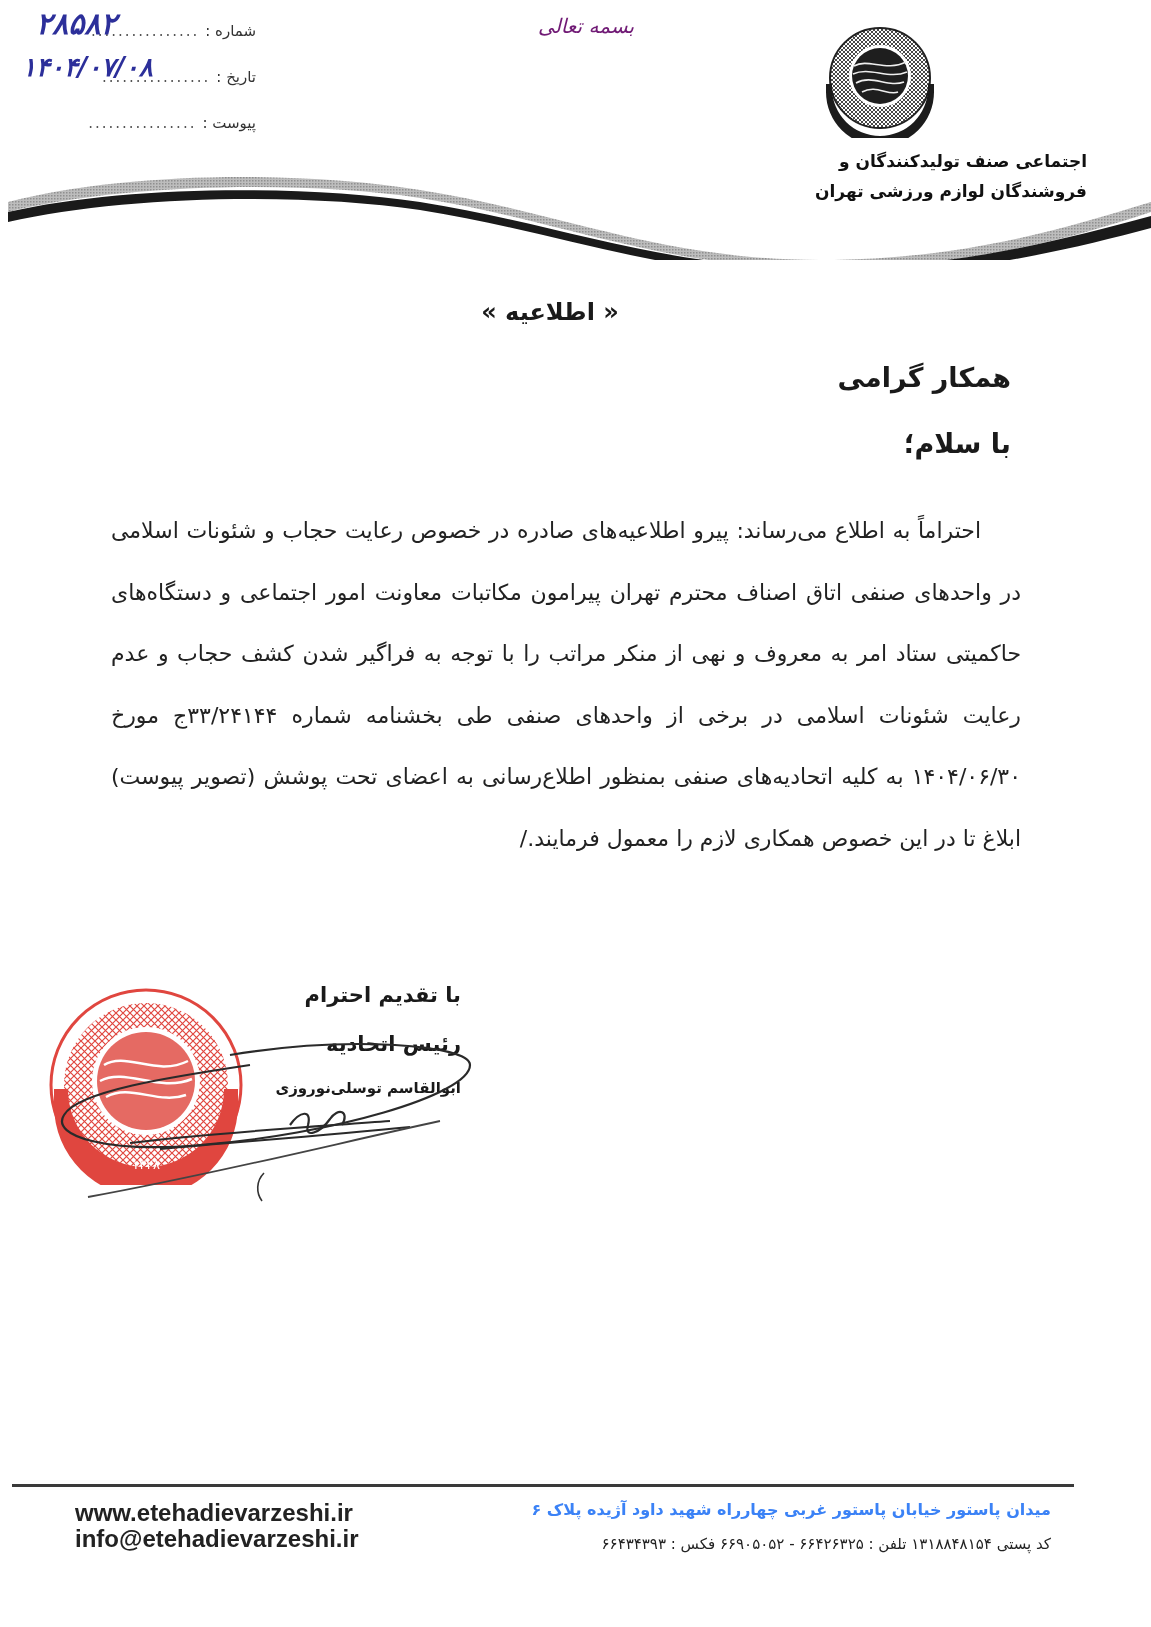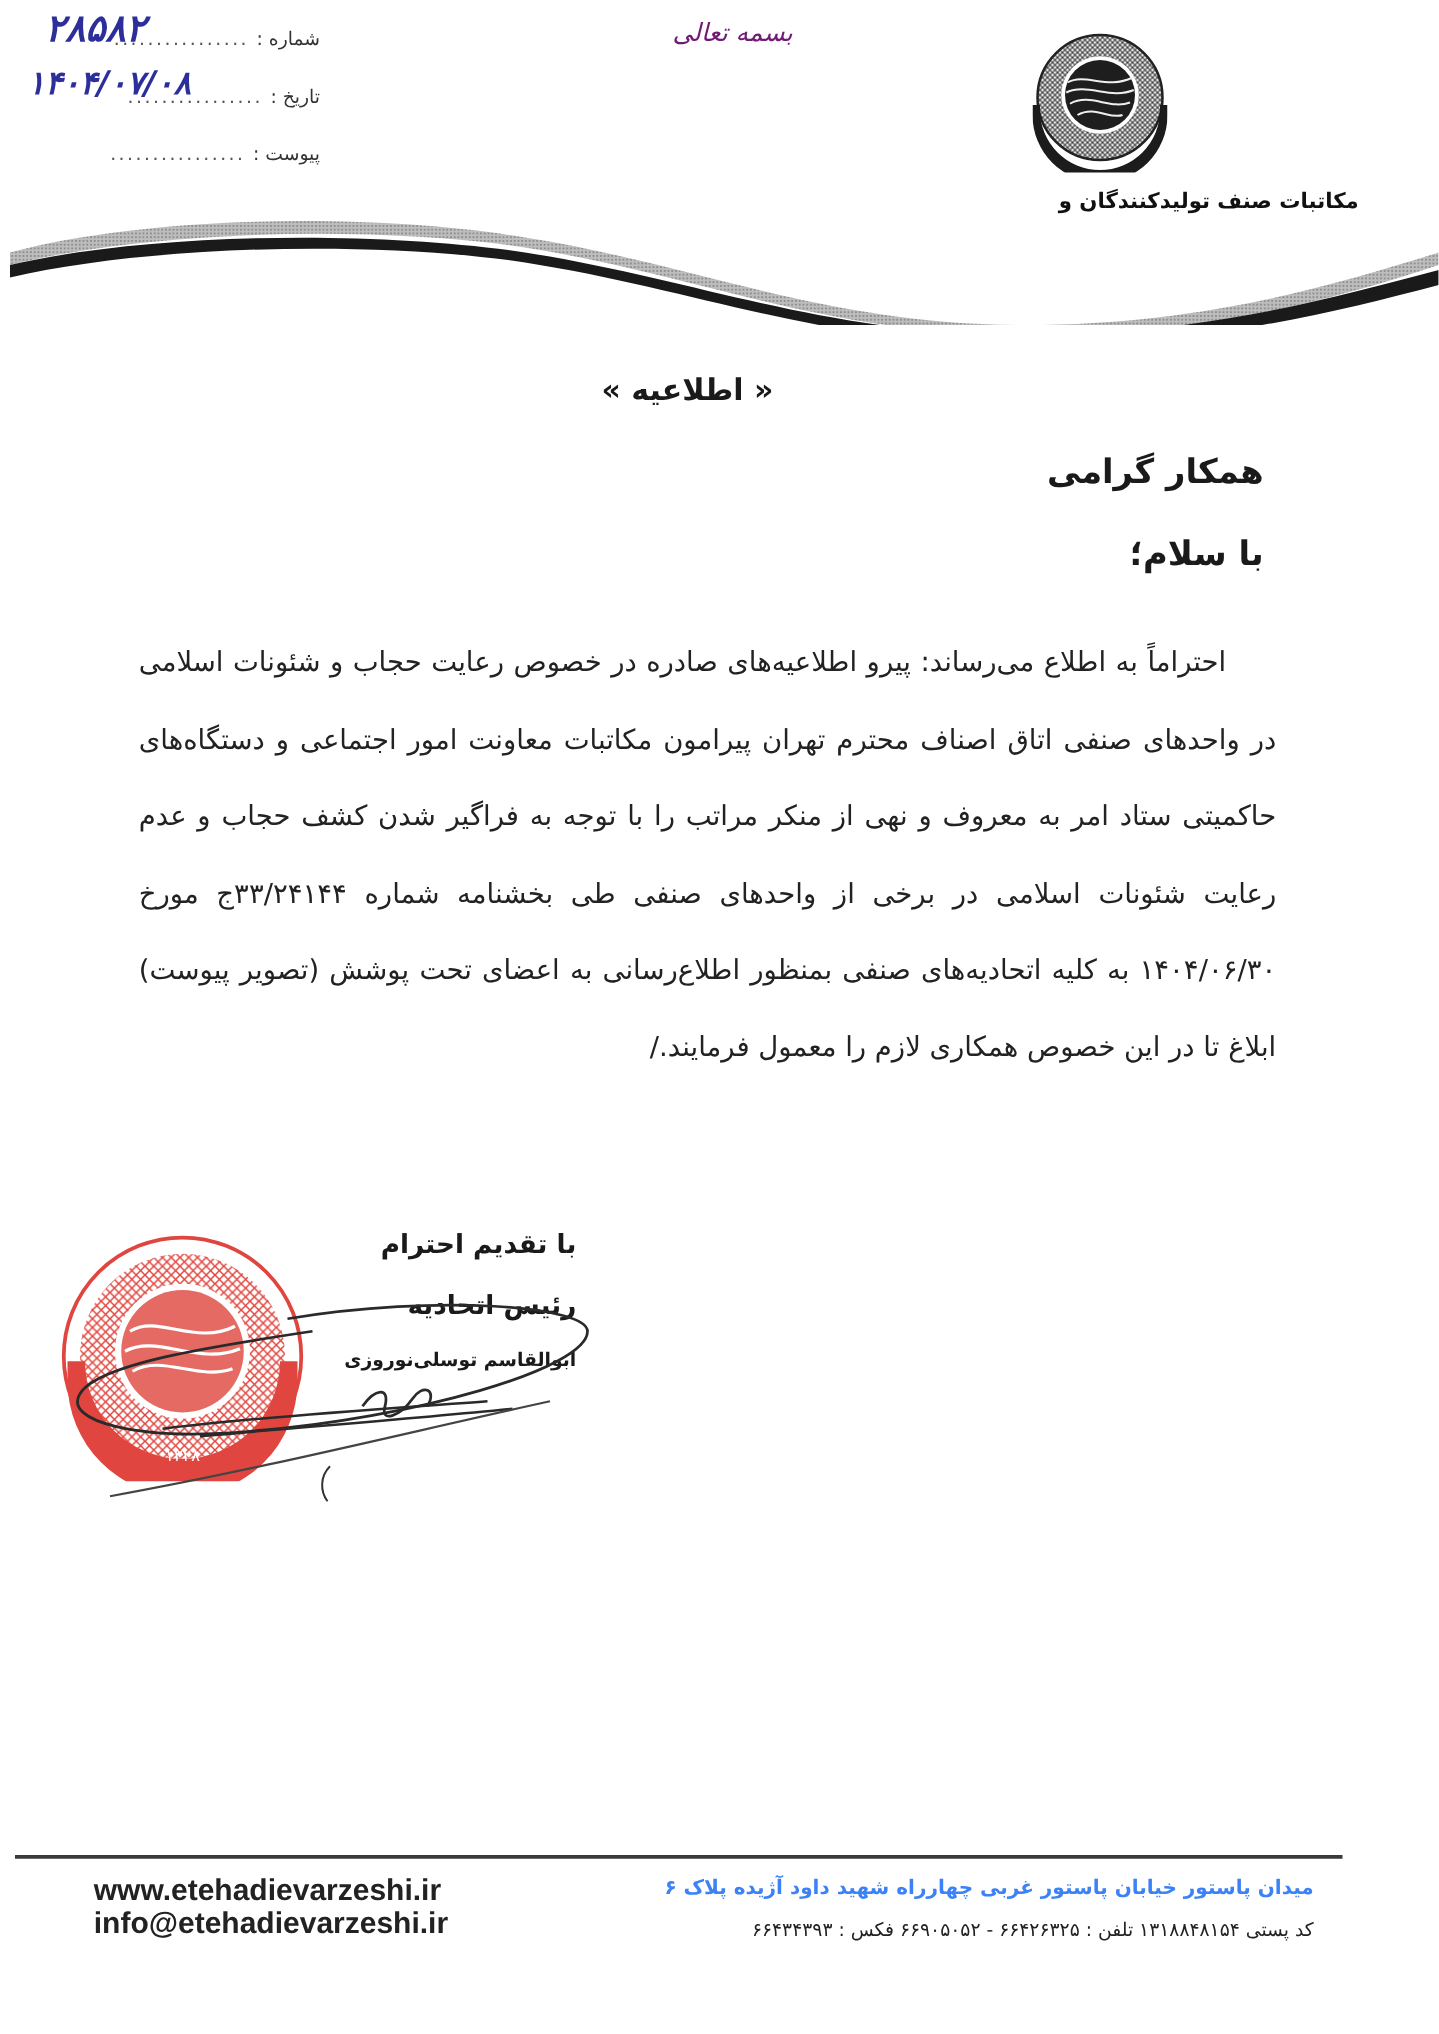--- a/index.html
+++ b/index.html
@@ -80,21 +80,22 @@
   <path d="M6 66 A48 48 0 0 0 102 66 L102 62 L108 62 L108 70 A54 54 0 0 1 0 70 L0 62 L6 62 Z" fill="#1c1c1c"></path>
   <circle cx="54" cy="54" r="31" fill="#ffffff"></circle>
   <circle cx="54" cy="54" r="28" fill="#1e1e1e"></circle>
   <path d="M28 44 C42 36 60 50 80 40" stroke="#eee" stroke-width="1.6" fill="none"></path>
   <path d="M27 52 C44 44 62 58 81 50" stroke="#eee" stroke-width="1.6" fill="none"></path>
   <path d="M30 61 C46 52 62 66 78 60" stroke="#eee" stroke-width="1.6" fill="none"></path>
   <path d="M36 70 C50 62 62 74 72 70" stroke="#eee" stroke-width="1.6" fill="none"></path>
 </svg>
 
 <div class="abs org-name">
-  <div>مکاتبات صنف تولیدکنندگان و</div>
+  <div>اجتماعی صنف تولیدکنندگان و</div>
+  <div>فروشندگان لوازم ورزشی تهران</div>
 </div>
 
 <svg class="abs wave" viewBox="0 0 1151 110" preserveAspectRatio="none">
   <defs>
     <pattern id="grain" width="3" height="3" patternUnits="userSpaceOnUse">
       <rect width="3" height="3" fill="#bdbdbd"></rect>
       <rect width="1.5" height="1.5" fill="#8f8f8f"></rect>
     </pattern>
   </defs>
   <path d="M8 52 C120 22 300 20 420 40 C560 62 660 110 820 110 C960 110 1060 80 1151 52 L1151 62 C1060 92 960 118 820 118 C660 118 560 70 420 48 C300 30 120 34 8 62 Z" fill="url(#grain)"></path>

